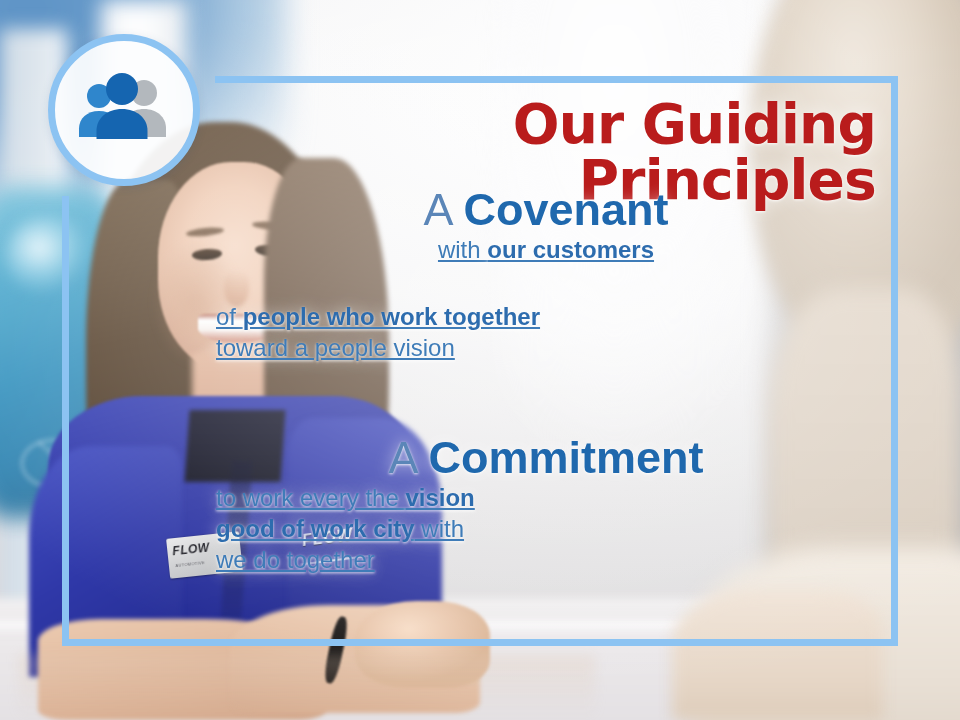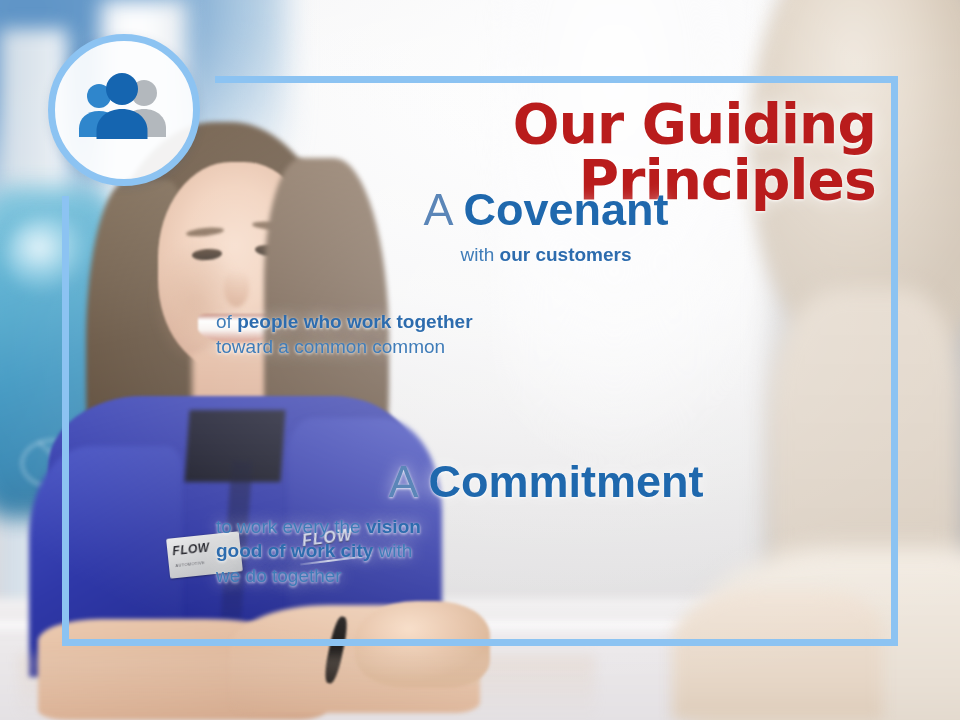--- a/index.html
+++ b/index.html
@@ -540,32 +540,32 @@
   }
   .p-head .lead {
     font-weight: 400;
     color: #5b86b8;
   }
   .p-head .key {
     font-weight: 700;
     color: #1f68ad;
   }
   .p-sub {
-    font-size: 19px;
+    font-size: 24px;
     line-height: 1.30;
     color: #3f7cb8;
     font-weight: 400;
-    margin-top: 9px;
+    text-decoration: underline;
   }
   .p-sub b { font-weight: 700; color: #2d6cae; }
 
   
   #principle-1 { left: 216px; top: 187px; width: 660px; text-align: center; }
   #principle-2 { left: 216px; top: 301px; width: 660px; text-align: center; }
-  #principle-3 { left: 216px; top: 459px; width: 660px; text-align: center; }
+  #principle-3 { left: 216px; top: 435px; width: 660px; text-align: center; }
   #principle-2 .p-sub, #principle-3 .p-sub { text-align: left; }
 </style>
 </head>
 <body>
 
 <div id="stage">
 
   <div class="photo">
     <div class="bg-room"></div>
     <div class="bg-sky"></div>
@@ -650,21 +650,21 @@
 
   <div class="principle" id="principle-1">
     <div class="p-head">
       <span class="lead">A</span>
       <span class="key">Covenant</span>
     </div>
     <div class="p-sub"><span>with </span><b>our customers</b></div>
   </div>
 
   <div class="principle" id="principle-2">
-    <div class="p-sub"><span>of </span><b>people who work together</b><br><span>toward a common common</span></div>
+    <div class="p-sub"><span>of </span><b>people who work together</b><br><span>toward a people vision</span></div>
   </div>
 
   <div class="principle" id="principle-3">
     <div class="p-head">
       <span class="lead">A</span>
       <span class="key">Commitment</span>
     </div>
     <div class="p-sub"><span>to work every the </span><b>vision</b><br><b>good of work city</b><span> with</span><br><span>we do together</span></div>
   </div>
 

